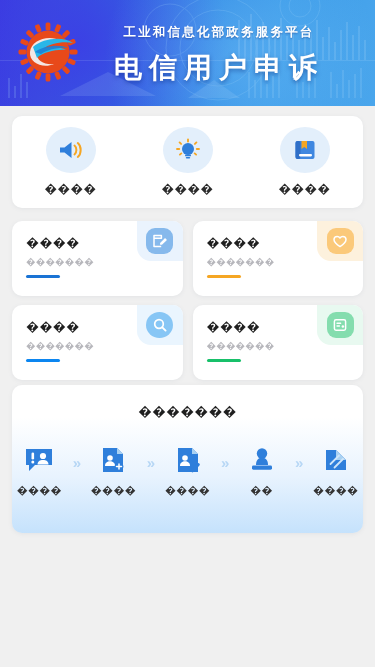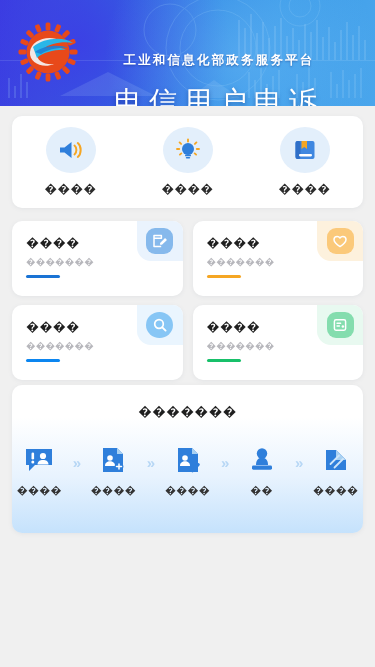--- a/index.html
+++ b/index.html
@@ -35,26 +35,25 @@
   .logo { position: absolute; left: 17px; top: 21px; width: 62px; height: 62px; }
 
   .banner-text {
     position: absolute; left: 84px; top: 24px;
     width: 270px; text-align: center;
   }
   .banner-sub {
     font-size: 12.5px; letter-spacing: 2.2px; color: #ffffff;
     font-weight: 700; line-height: 16px;
     text-shadow: 0 1px 2px rgba(10,40,120,.45);
-    margin-top: 28px;
   }
   .banner-title {
-    margin-top: 17px;
+    margin-top: 11px;
     font-size: 28px; letter-spacing: 7px; color: #ffffff;
-    font-weight: 400; line-height: 34px;
+    font-weight: 700; line-height: 34px;
     text-shadow: 0 2px 4px rgba(10,40,120,.5);
   }
 
   
   .card {
     background: #ffffff;
     border-radius: 10px;
     box-shadow: 0 1px 4px rgba(120,130,150,.10);
   }
 

